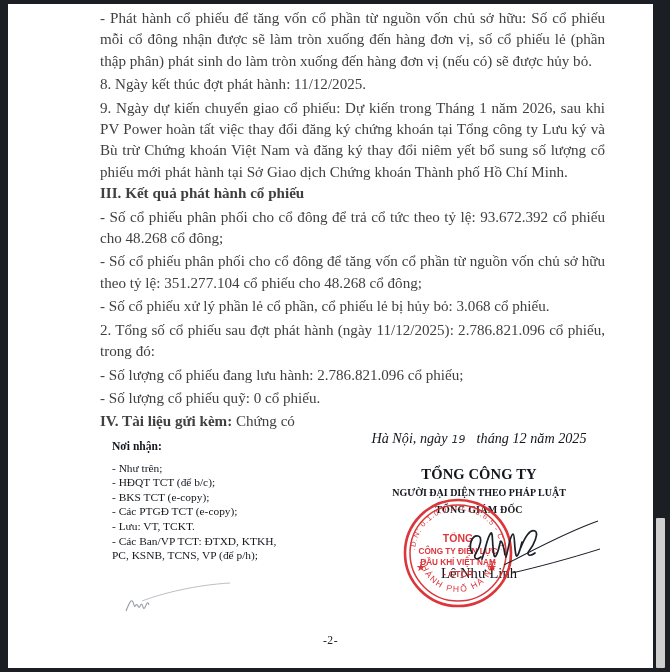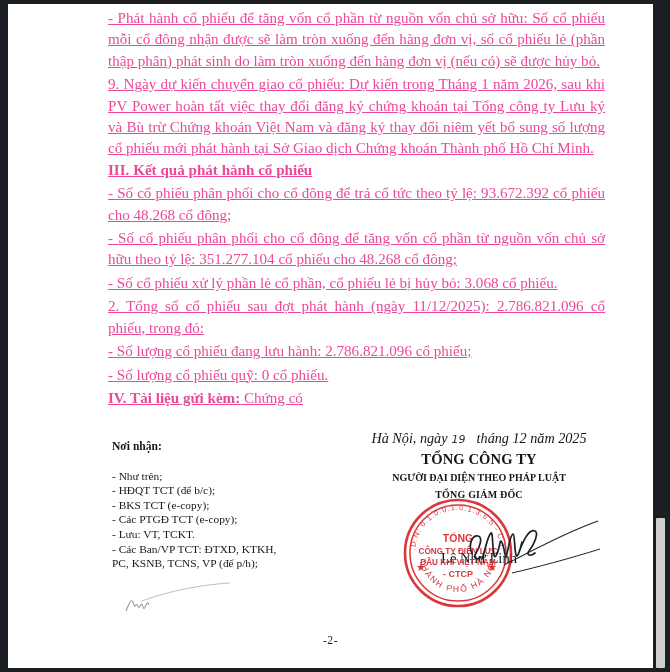--- a/index.html
+++ b/index.html
@@ -36,28 +36,27 @@
 
   .page-body {
     position: absolute;
     left: 92px;
     top: 4px;
     width: 505px;
   }
 
   
   p.para {
-    margin: 0 0 0 8px;
+    margin: 0 0 0 0;
     padding: 0;
     font-size: 15.1px;
     line-height: 21.4px;
-    color: #ec4899;
+    color: #404040;
     text-align: justify;
     text-indent: 0;
-    text-decoration: underline;
     -webkit-font-smoothing: antialiased;
   }
   p.gap {
     margin-top: 2px;
   }
   .heading {
     font-weight: bold;
   }
   .heading-line {
     margin-top: 3px;
@@ -77,21 +76,21 @@
     left: 12px;
     top: 11px;
     width: 215px;
     font-size: 11.4px;
     line-height: 14.6px;
     color: #14181d;
   }
   .recipients .rec-title {
     font-weight: bold;
     font-size: 11.6px;
-    margin-bottom: 14px;
+    margin-bottom: 6px;
   }
   .recipients .rec-line {
     white-space: pre-wrap;
   }
 
   
   .pen-mark {
     position: absolute;
     left: 18px;
     top: 152px;
@@ -119,21 +118,21 @@
     font-family: "DejaVu Sans", sans-serif;
     font-size: 11px;
     color: #2a2f38;
     padding: 0 4px;
   }
   .sign-org {
     font-weight: bold;
     font-size: 14.6px;
     line-height: 17.6px;
     letter-spacing: .1px;
-    margin-top: 2px;
+    margin-top: 17px;
   }
   .sign-org .l2 {
     font-size: 14.9px;
   }
   .sign-role {
     font-weight: bold;
     font-size: 10px;
     line-height: 17.6px;
   }
   .sign-role .l2 {
@@ -201,20 +200,21 @@
 <body>
 
 <div id="viewer">
 
   <div id="page">
 
     <div class="page-body">
 
       <p class="para">- Phát hành cổ phiếu để tăng vốn cổ phần từ nguồn vốn chủ sở hữu: Số cổ phiếu mỗi cổ đông nhận được sẽ làm tròn xuống đến hàng đơn vị, số cổ phiếu lẻ (phần thập phân) phát sinh do làm tròn xuống đến hàng đơn vị (nếu có) sẽ được hủy bỏ.</p>
 
+      <p class="para gap">8. Ngày kết thúc đợt phát hành: 11/12/2025.</p>
 
       <p class="para gap">9. Ngày dự kiến chuyển giao cổ phiếu: Dự kiến trong Tháng 1 năm 2026, sau khi PV Power hoàn tất việc thay đổi đăng ký chứng khoán tại Tổng công ty Lưu ký và Bù trừ Chứng khoán Việt Nam và đăng ký thay đổi niêm yết bổ sung số lượng cổ phiếu mới phát hành tại Sở Giao dịch Chứng khoán Thành phố Hồ Chí Minh.</p>
 
       <p class="para heading heading-line">III. Kết quả phát hành cổ phiếu</p>
 
 
       <p class="para gap">- Số cổ phiếu phân phối cho cổ đông để trả cổ tức theo tỷ lệ: 93.672.392 cổ phiếu cho 48.268 cổ đông;</p>
 
       <p class="para gap">- Số cổ phiếu phân phối cho cổ đông để tăng vốn cổ phần từ nguồn vốn chủ sở hữu theo tỷ lệ: 351.277.104 cổ phiếu cho 48.268 cổ đông;</p>
 

